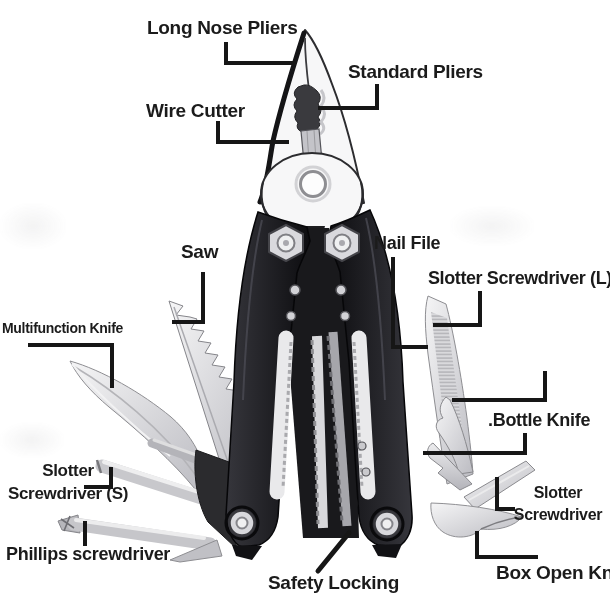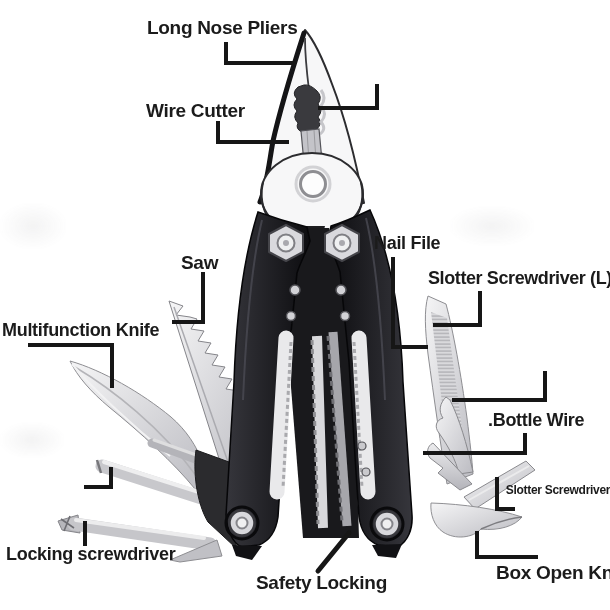--- a/index.html
+++ b/index.html
@@ -9,31 +9,31 @@
   }
   .art{position:absolute;left:0;top:0;}
   .lbl{
     position:absolute;color:#1b1b1b;font-weight:700;letter-spacing:-0.3px;
     white-space:nowrap;line-height:1.2;
   }
   .lbl.wrap{white-space:normal;text-align:center;line-height:1.38;}
   .l-longnose{left:147px;top:17px;font-size:19px;}
   .l-standard{left:348px;top:61px;font-size:19px;}
   .l-wire{left:146px;top:100px;font-size:19px;text-align:right;}
-  .l-saw{left:181px;top:252px;font-size:19px;}
+  .l-saw{left:181px;top:241px;font-size:19px;}
   .l-nailfile{left:374px;top:233px;font-size:18px;}
   .l-slotterL{left:428px;top:268px;font-size:18px;letter-spacing:-0.4px;}
-  .l-multiknife{left:2px;top:320px;font-size:18px;}
+  .l-multiknife{left:2px;top:320px;font-size:14px;}
   .l-canopen{left:517px;top:349px;font-size:18px;}
   .l-bottleopen{left:488px;top:410px;font-size:18px;}
   .l-slotterS{left:4px;top:459px;width:128px;font-size:17px;}
-  .l-slotterR{left:505px;top:482px;width:106px;font-size:12px;}
+  .l-slotterR{left:505px;top:482px;width:106px;font-size:16px;}
   .l-phillips{left:6px;top:544px;font-size:18px;}
   .l-boxopen{left:496px;top:562px;font-size:19px;}
-  .l-safety{left:256px;top:572px;font-size:19px;}
+  .l-safety{left:268px;top:572px;font-size:19px;}
   .wm{
     position:absolute;border-radius:8px;
     background:radial-gradient(ellipse at center, rgba(90,90,95,0.07), rgba(90,90,95,0.0) 75%);
     filter:blur(1px);
   }
   .wm1{left:0px;top:203px;width:66px;height:46px;}
   .wm2{left:450px;top:206px;width:84px;height:40px;}
   .wm3{left:0px;top:422px;width:64px;height:36px;}
 </style>
 </head>
@@ -174,23 +174,25 @@
       <polyline points="525,433 525,453 423,453"></polyline>
       <polyline points="111,467 111,487 84,487"></polyline>
       <polyline points="497,477 497,509 515,509"></polyline>
       <polyline points="85,521 85,546"></polyline>
       <polyline points="477,531 477,557 538,557"></polyline>
       <line x1="349" y1="533" x2="318" y2="571" stroke-width="5" stroke-linecap="round"></line>
     </g>
   </svg>
 
   <div class="lbl l-longnose">Long Nose Pliers</div>
+  <div class="lbl l-standard">Standard Pliers</div>
   <div class="lbl l-wire">Wire Cutter</div>
   <div class="lbl l-saw">Saw</div>
   <div class="lbl l-nailfile">Nail File</div>
   <div class="lbl l-slotterL">Slotter Screwdriver (L)</div>
   <div class="lbl l-multiknife">Multifunction Knife</div>
-  <div class="lbl l-bottleopen">.Bottle Wire</div>
+  <div class="lbl l-bottleopen">.Bottle Knife</div>
+  <div class="lbl wrap l-slotterS">Slotter Screwdriver (S)</div>
   <div class="lbl wrap l-slotterR">Slotter Screwdriver</div>
-  <div class="lbl l-phillips">Locking screwdriver</div>
+  <div class="lbl l-phillips">Phillips screwdriver</div>
   <div class="lbl l-boxopen">Box Open Knife</div>
   <div class="lbl l-safety">Safety Locking</div>
 </div>
 
 </body></html>

